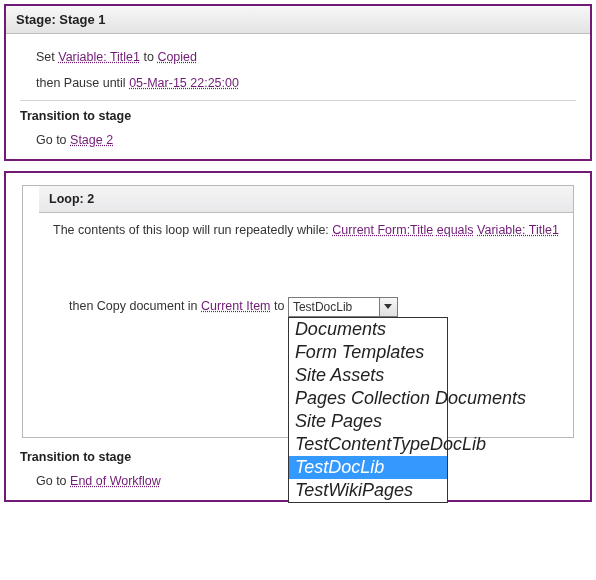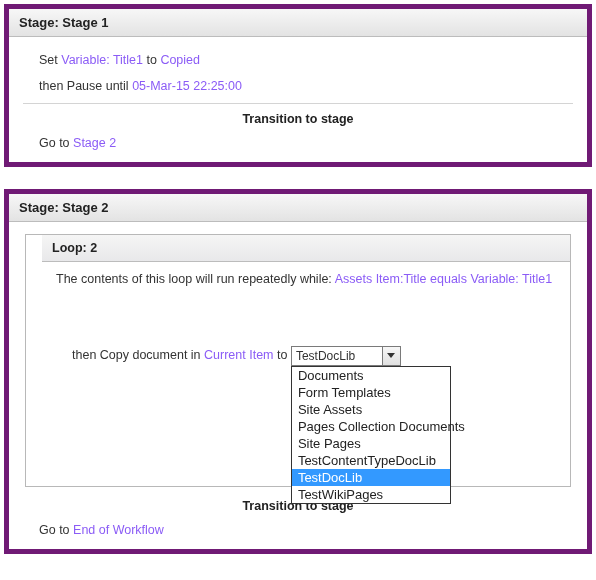--- a/index.html
+++ b/index.html
@@ -6,22 +6,22 @@
   body {
     margin: 0;
     font-family: "Segoe UI", Tahoma, sans-serif;
     font-size: 12.5px;
     color: #333;
     background: #fff;
     width: 596px;
     padding: 4px;
   }
   .stage {
-    border: 5px solid #701a75;
-    margin-bottom: 22px;
+    border: 2px solid #701a75;
+    margin-bottom: 10px;
     background: #fff;
   }
   .stage-header {
     background: linear-gradient(#f7f7f7, #e3e3e3);
     border-bottom: 1px solid #bcbcbc;
     padding: 6px 10px;
     font-weight: bold;
     font-size: 13px;
     color: #222;
   }
@@ -29,34 +29,34 @@
     padding: 10px 14px 6px 14px;
   }
   .action-line {
     padding: 6px 0 6px 16px;
     color: #333;
   }
   .action-line.spaced-top {
     padding-top: 28px;
   }
   .link {
+    text-decoration: underline;
     text-decoration-style: dotted;
-    color: #8b5cf6;
+    color: #701a75;
     cursor: pointer;
   }
   hr.sep {
     border: none;
     border-top: 1px solid #d4d4d4;
     margin: 4px 0 6px 0;
   }
   .transition-label {
     font-weight: bold;
     padding: 2px 0 4px 0;
     color: #222;
-    text-align: center;
   }
   .loop {
     border: 1px solid #b8b8b8;
     margin: 2px 2px 10px 2px;
     background: #fff;
     padding-left: 16px;
   }
   .loop-header {
     background: linear-gradient(#f5f5f5, #e8e8ea);
     border-bottom: 1px solid #bcbcbc;
@@ -103,24 +103,25 @@
     position: absolute;
     top: 20px;
     left: 0;
     width: 160px;
     border: 1px solid #333;
     background: #fff;
     z-index: 10;
   }
   .dropdown-item {
     padding: 1px 6px;
-    font-size: 13px;
+    font-size: 18px;
     color: #222;
     cursor: pointer;
     white-space: nowrap;
+    font-style: italic;
   }
   .dropdown-item.selected {
     background: #3399ff;
     color: #fff;
   }
   .loop-copy-line {
     padding-top: 60px;
     padding-left: 16px;
     padding-bottom: 100px;
   }
@@ -144,29 +145,28 @@
     <hr class="sep">
 
     <div class="transition-label">Transition to stage</div>
     <div class="action-line">
       <span>Go to </span><span class="link">Stage 2</span>
     </div>
   </div>
 </div>
 
 <div class="stage">
-  <div class="stage-header">Stage: Stage 2</div>
   <div class="stage-body">
 
     <div class="loop">
       <div class="loop-header">Loop: 2</div>
       <div class="loop-body">
 
         <div>
-          <span>The contents of this loop will run repeatedly while: </span><span class="link">Assets Item:Title</span><span> </span><span class="link">equals</span><span> </span><span class="link">Variable: Title1</span>
+          <span>The contents of this loop will run repeatedly while: </span><span class="link">Current Form:Title</span><span> </span><span class="link">equals</span><span> </span><span class="link">Variable: Title1</span>
         </div>
 
         <div class="loop-copy-line">
           <span>then Copy document in </span><span class="link">Current Item</span><span> to </span>
           <span class="combo-wrap">
             <span class="combo-box">
               <span class="combo-text">TestDocLib</span>
               <span class="combo-btn">
                 <svg width="8" height="6" viewBox="0 0 8 6">
                     <path d="M0 0 L8 0 L4 5 Z" fill="#333"></path>

